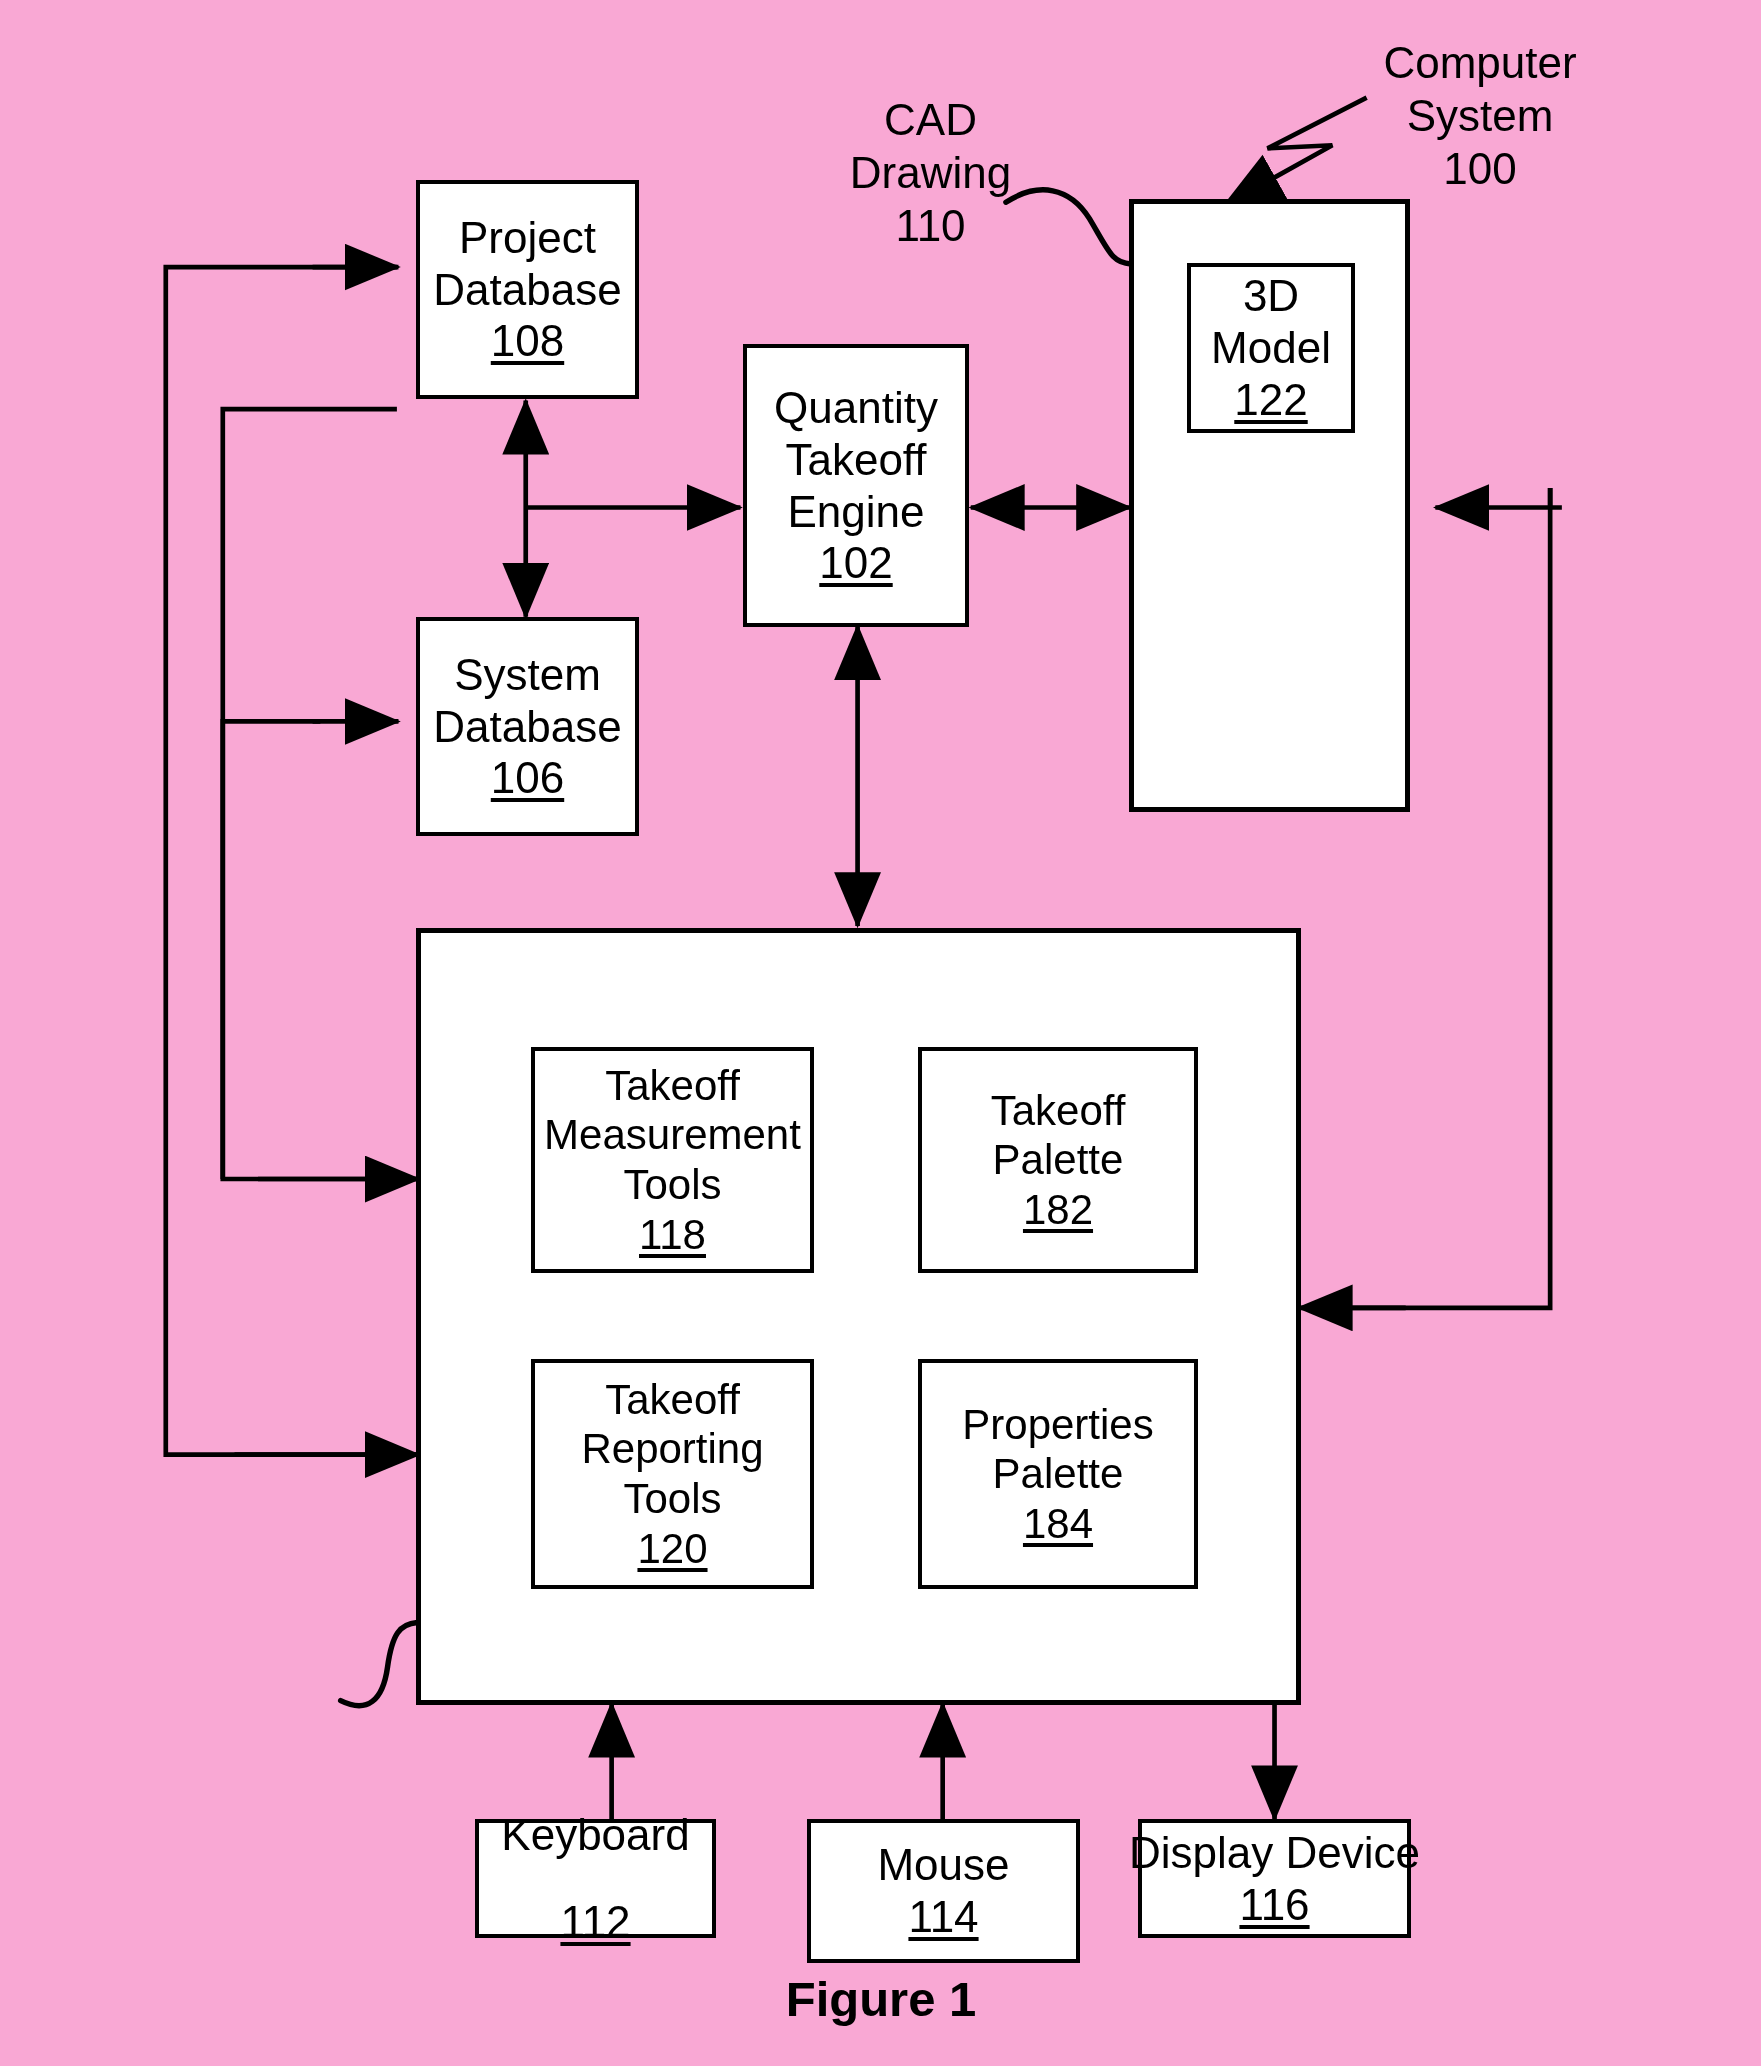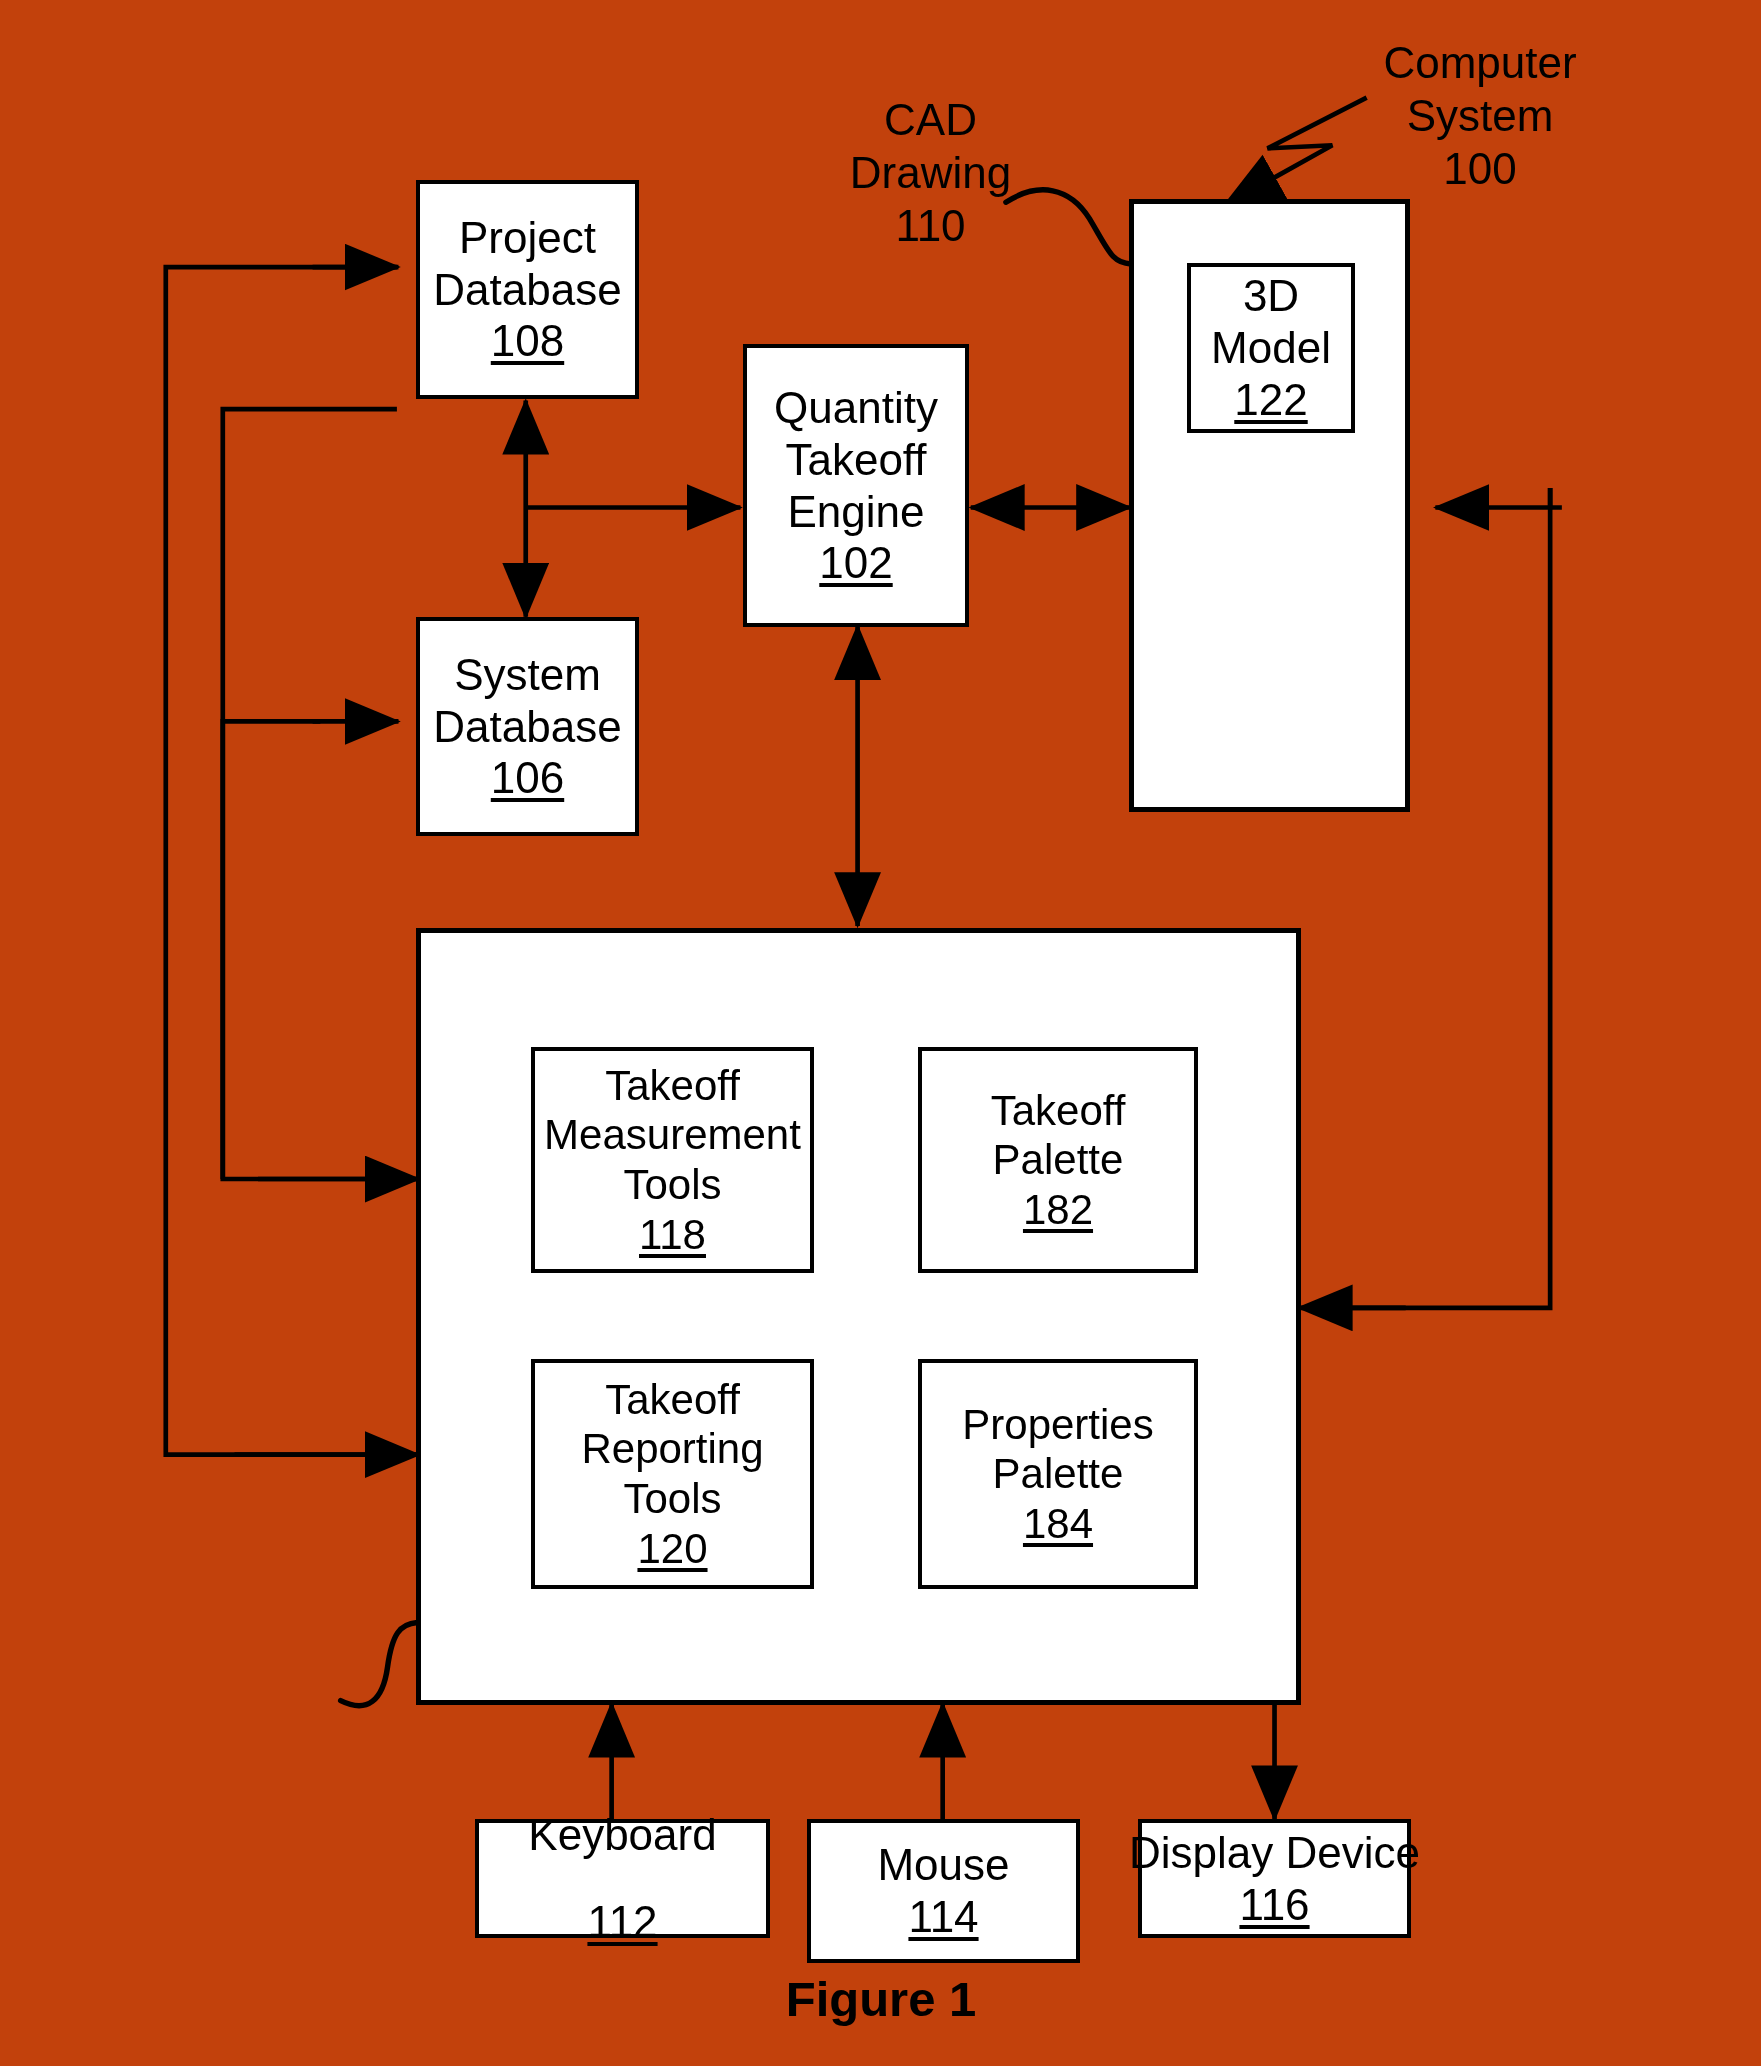--- a/index.html
+++ b/index.html
@@ -8,21 +8,21 @@
     background: #ffffff;
   }
   body {
     font-family: "Liberation Sans", sans-serif;
     color: #000000;
   }
   #figure-root {
     position: relative;
     width: 1762px;
     height: 2066px;
-    background: #c2410c;
+    background: #f9a8d4;
     overflow: hidden;
   }
   svg.wires {
     position: absolute;
     left: 0;
     top: 0;
     width: 1762px;
     height: 2066px;
     pointer-events: none;
   }
@@ -197,21 +197,21 @@
       <span class="num">120</span>
     </div>
 
     <div class="node-box t54" style="left:497px; top:426px; width:280px; height:230px;">
       <span class="ln">Properties</span>
       <span class="ln">Palette</span>
       <span class="num">184</span>
     </div>
   </div>
 
-  <div class="node-box t56" style="left:475px; top:1819px; width:295px; height:119px;gap:35px;">
+  <div class="node-box t56" style="left:475px; top:1819px; width:241px; height:119px;gap:35px;">
     <span class="ln">Keyboard</span>
     <span class="num">112</span>
   </div>
 
   <div class="node-box t56" style="left:807px; top:1819px; width:273px; height:144px;">
     <span class="ln">Mouse</span>
     <span class="num">114</span>
   </div>
 
   <div class="node-box t56" style="left:1138px; top:1819px; width:273px; height:119px;">

